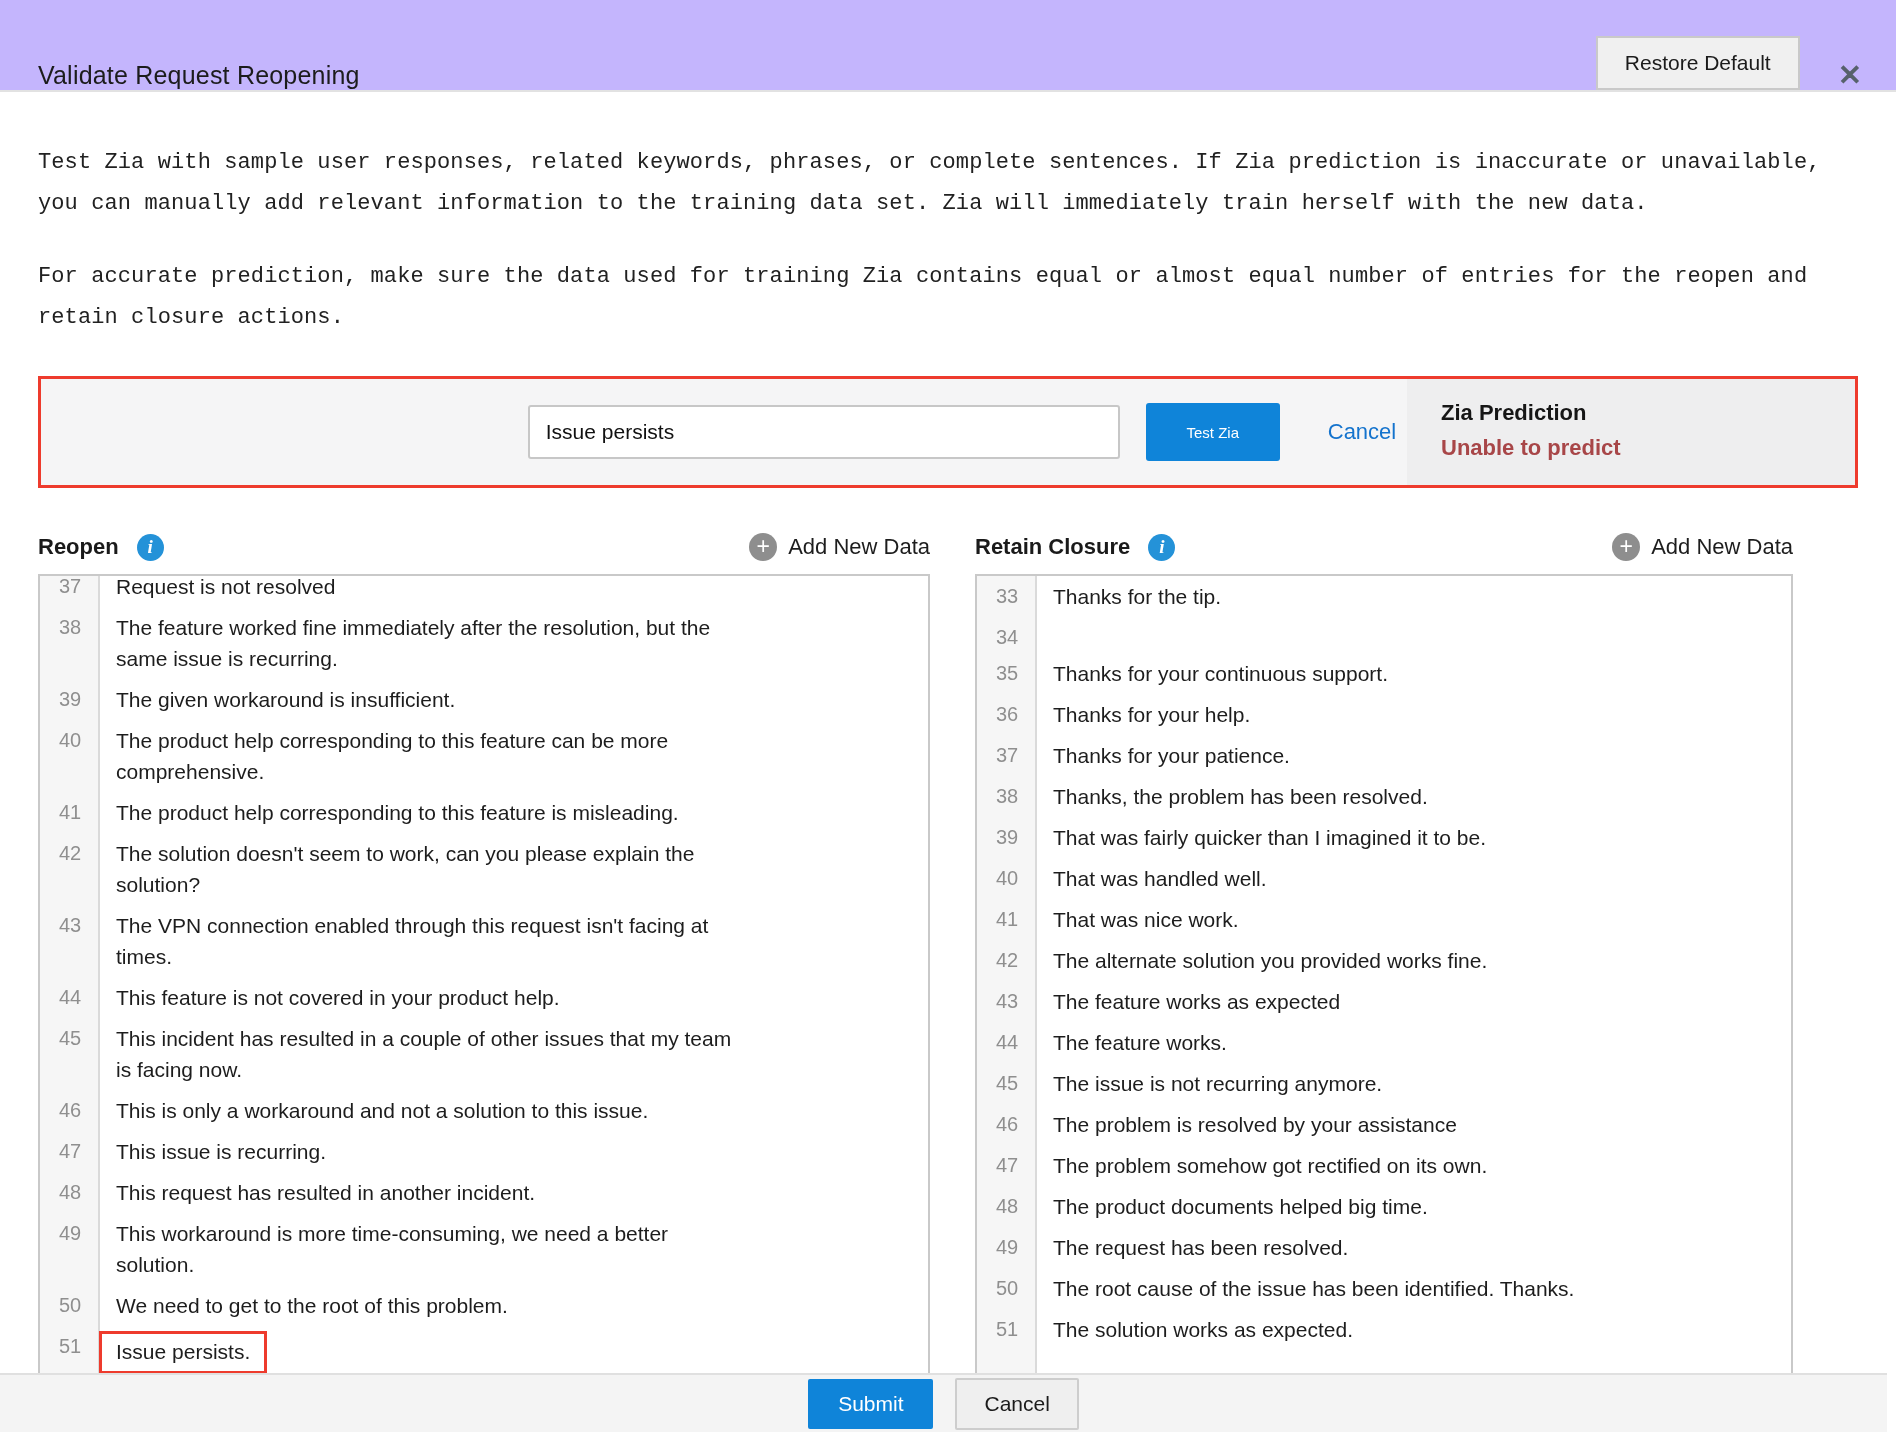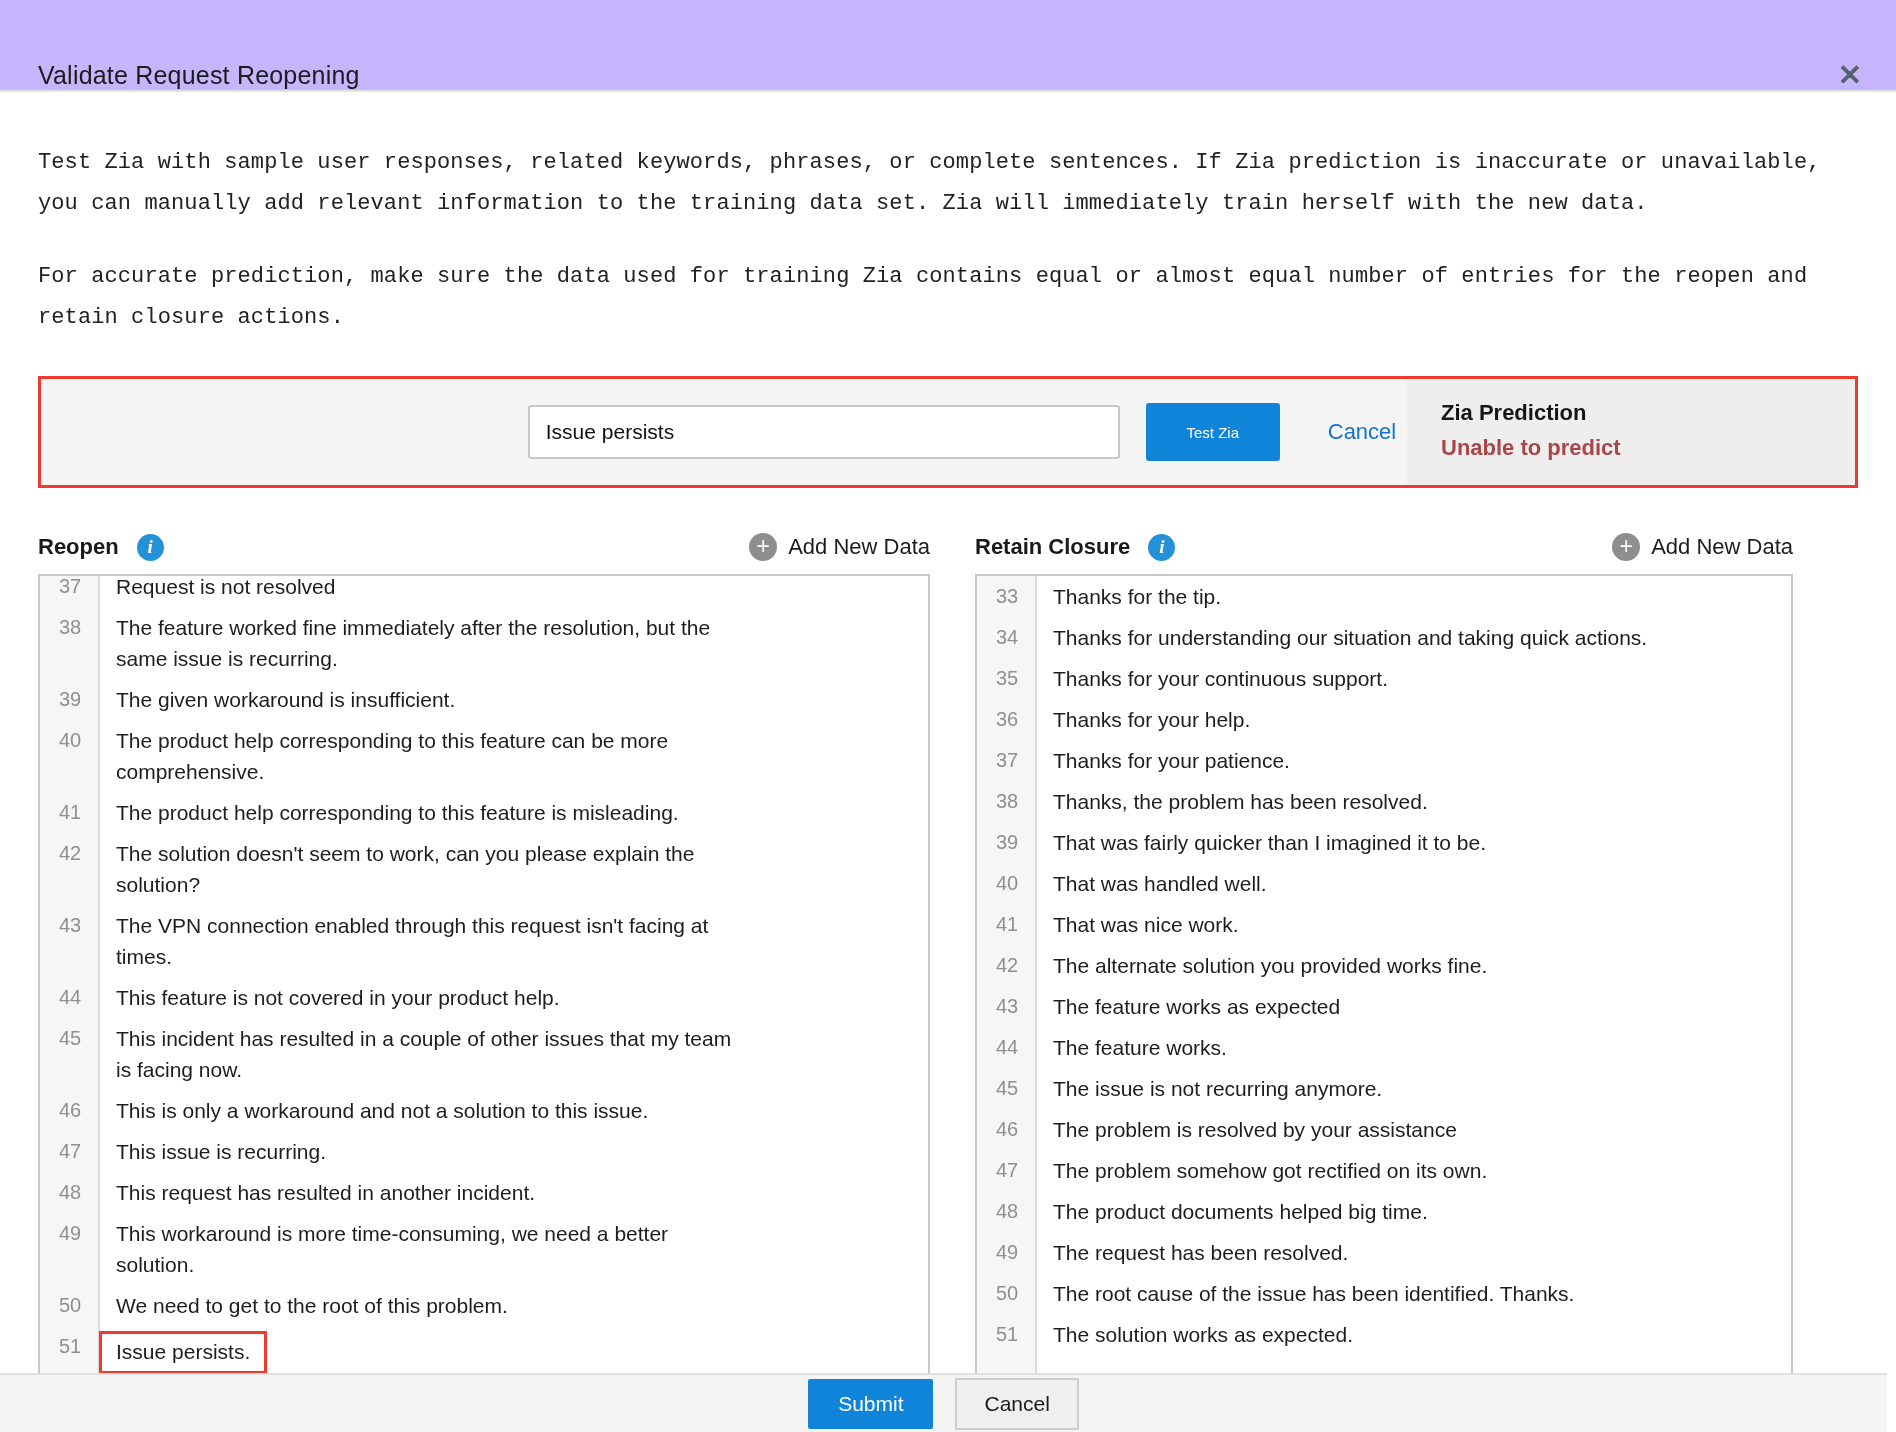--- a/index.html
+++ b/index.html
@@ -68,20 +68,21 @@
               font-size:21px; font-family:inherit; padding:12px 27px; cursor:pointer; }
 </style>
 </head>
 <body>
 
 <div class="stage">
 
   <div class="hdr">
     <div class="hdr-title">Validate Request Reopening</div>
     <div class="hdr-spacer"></div>
+    <button class="btn-restore">Restore Default</button>
     <span class="close-x">✕</span>
   </div>
 
   <div class="main">
 
     <div class="para para1">Test Zia with sample user responses, related keywords, phrases, or complete sentences. If Zia prediction is inaccurate or unavailable, you can manually add relevant information to the training data set. Zia will immediately train herself with the new data.</div>
     <div class="para para2">For accurate prediction, make sure the data used for training Zia contains equal or almost equal number of entries for the reopen and retain closure actions.</div>
 
     <div class="testbar">
       <input class="test-input" type="text" value="Issue persists" style="">
@@ -186,21 +187,20 @@
           </span>
         </div>
         <div class="list">
           <div class="list-inner" id="list-retain">
               <div class="row">
                 <div class="row-num">33</div>
                 <div class="row-text">Thanks for the tip.</div>
               </div>
               <div class="row">
                 <div class="row-num">34</div>
-                <div class="row-text">Thanks for understanding our situation and taking quick actions.</div>
               </div>
               <div class="row">
                 <div class="row-num">35</div>
                 <div class="row-text">Thanks for your continuous support.</div>
               </div>
               <div class="row">
                 <div class="row-num">36</div>
                 <div class="row-text">Thanks for your help.</div>
               </div>
               <div class="row">

